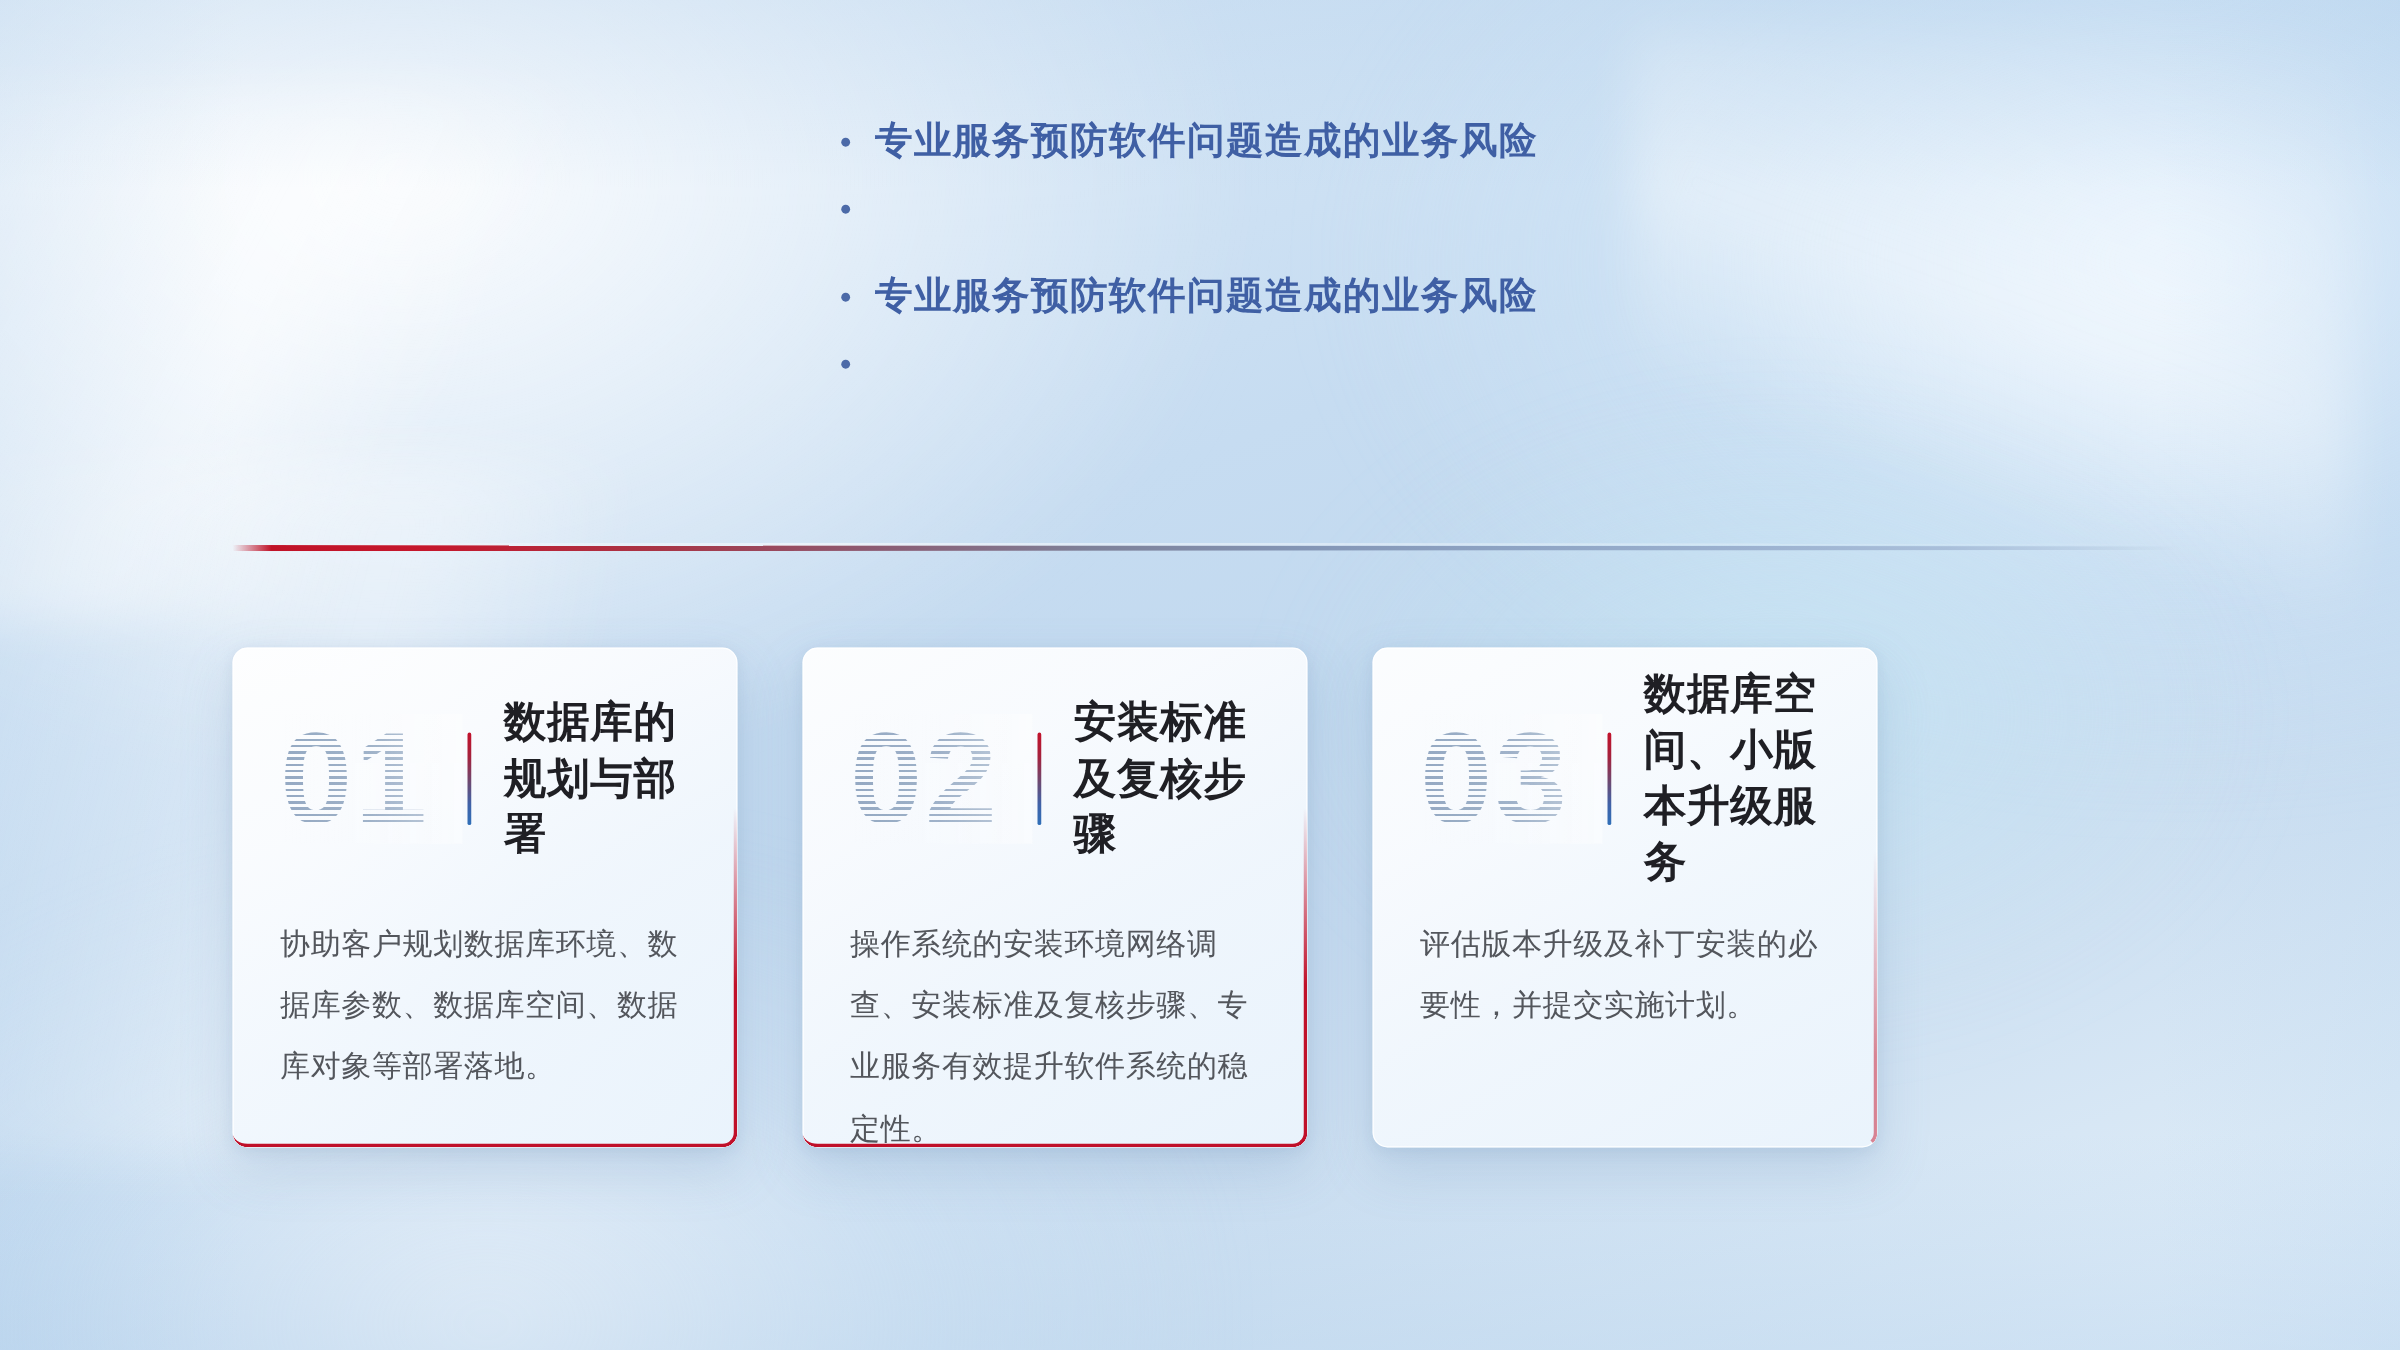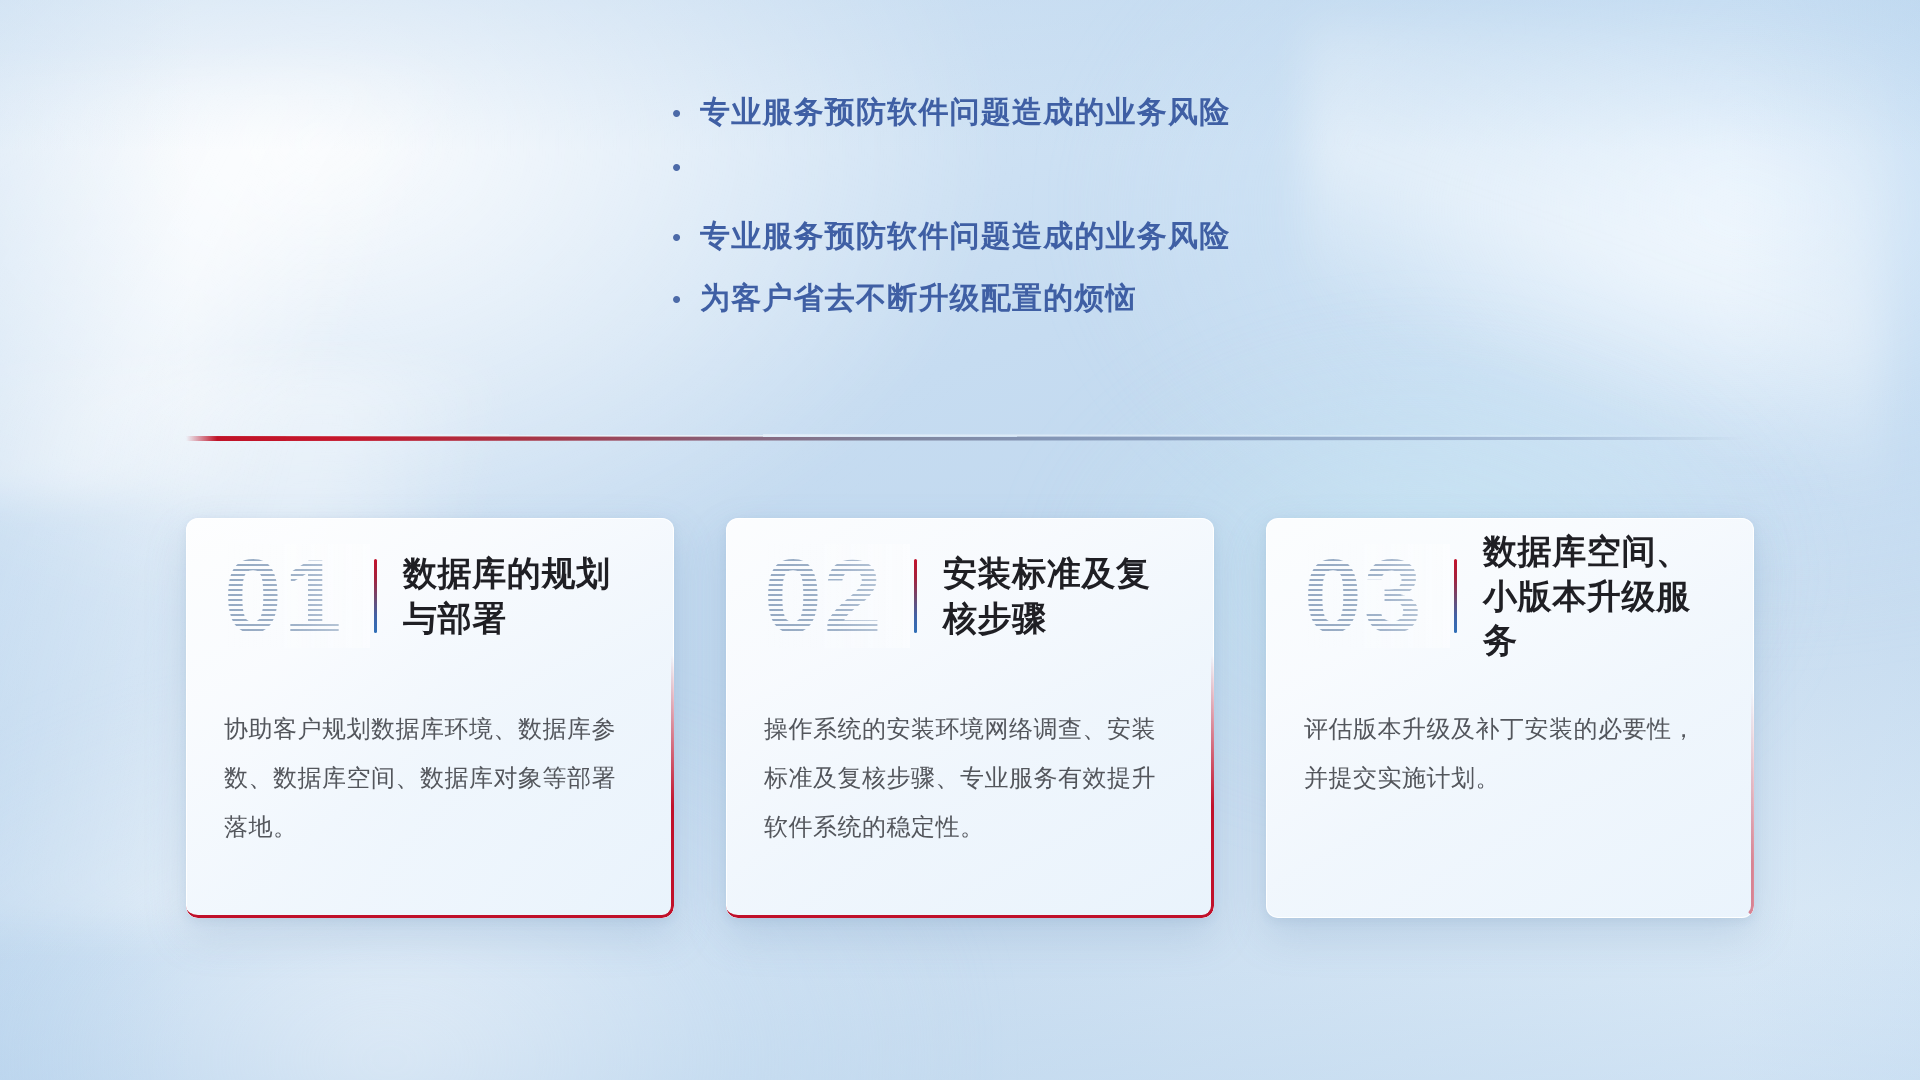--- a/index.html
+++ b/index.html
@@ -118,23 +118,23 @@
     clip-path:polygon(0% 0%, 100% 30%, 100% 70%, 0% 100%);
   }
 
   
   .cards {
     position:absolute; left:186px; top:518px;
     display:flex; gap:52px;
   }
   .card {
     position:relative;
-    width:488px; height:400px;
+    width:404px; height:400px;
     border-radius:12px;
-    padding:24px 38px 0 38px;
+    padding:51px 38px 0 38px;
     background:linear-gradient(152deg,
       rgba(255,255,255,0.94) 0%,
       rgba(252,253,255,0.92) 28%,
       rgba(244,249,254,0.90) 58%,
       rgba(236,245,253,0.90) 100%);
     box-shadow:
       0 18px 42px rgba(104,140,180,0.22),
       0 3px 10px rgba(104,140,180,0.14);
     overflow:hidden;
   }
@@ -235,21 +235,20 @@
   </div>
   <div class="bullet-row">
     <span class="bullet-dot">•</span>
   </div>
   <div class="bullet-row">
     <span class="bullet-dot">•</span>
     <span class="bullet-text">专业服务预防软件问题造成的业务风险</span>
   </div>
   <div class="bullet-row">
     <span class="bullet-dot">•</span>
-    <span class="bullet-text">为客户省去不断升级配置的烦恼</span>
   </div>
 </div>
 
 <div class="divider-wrap">
   <div class="divider-line"></div>
   <div class="divider-sheen"></div>
 </div>
 
 <div class="cards">
 

